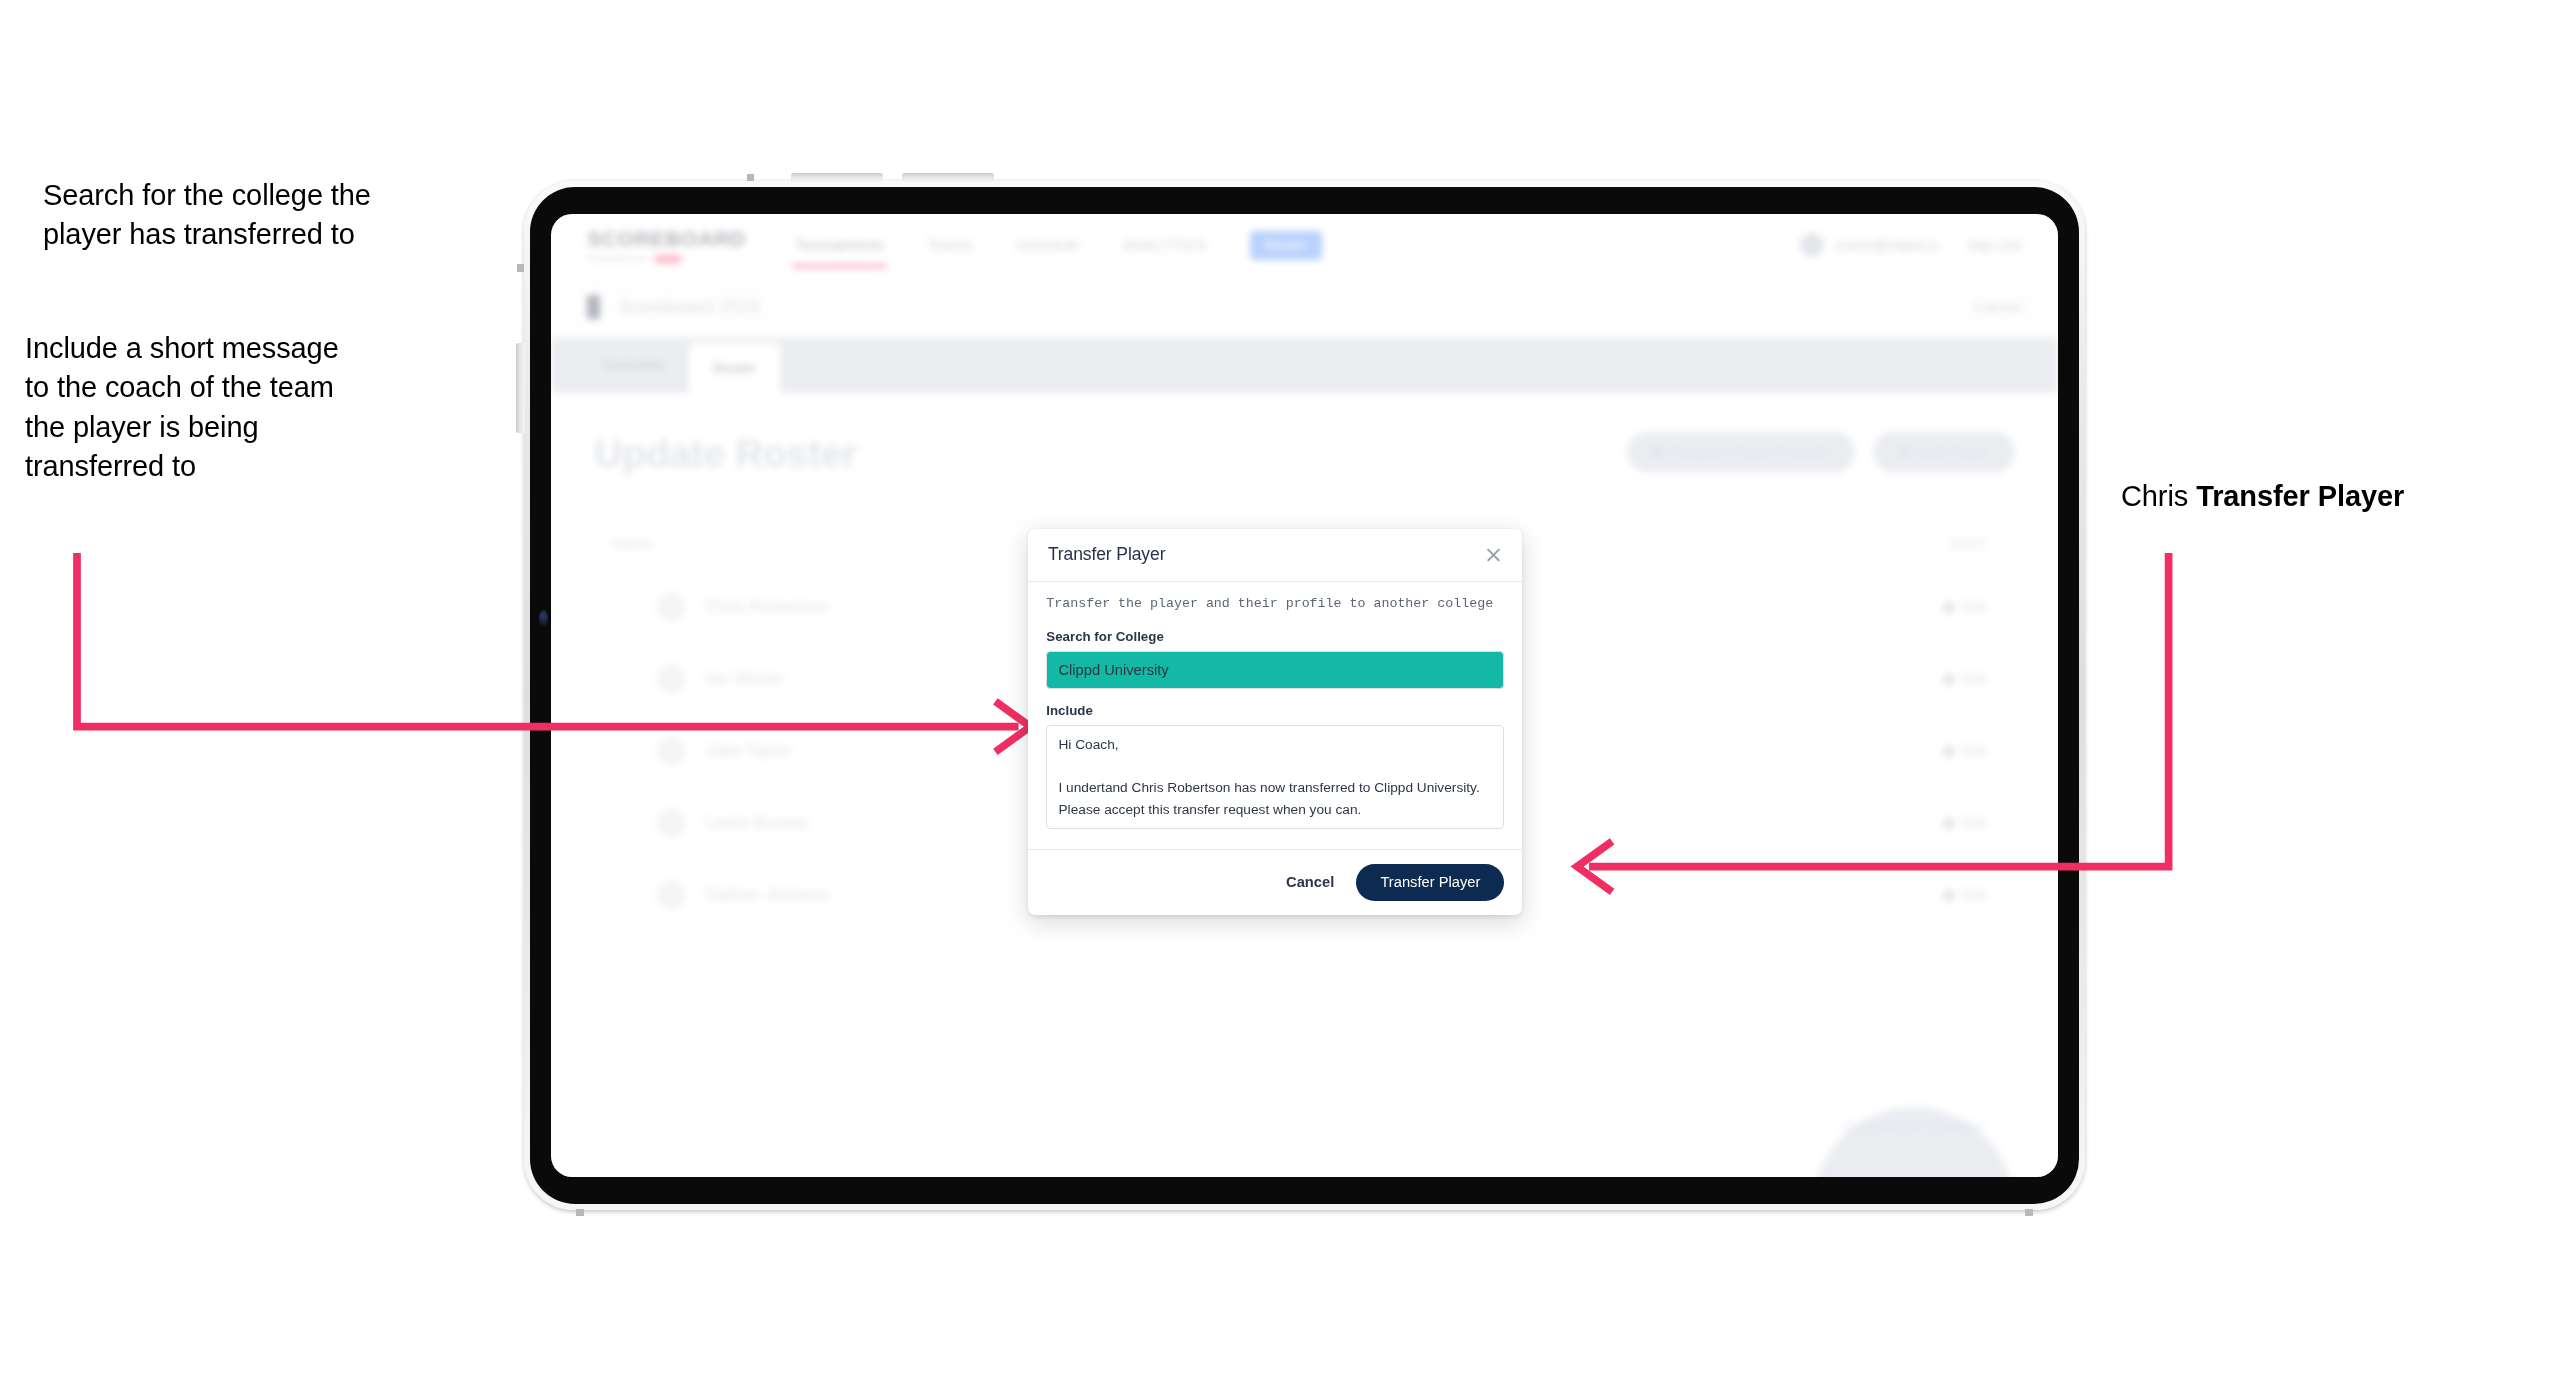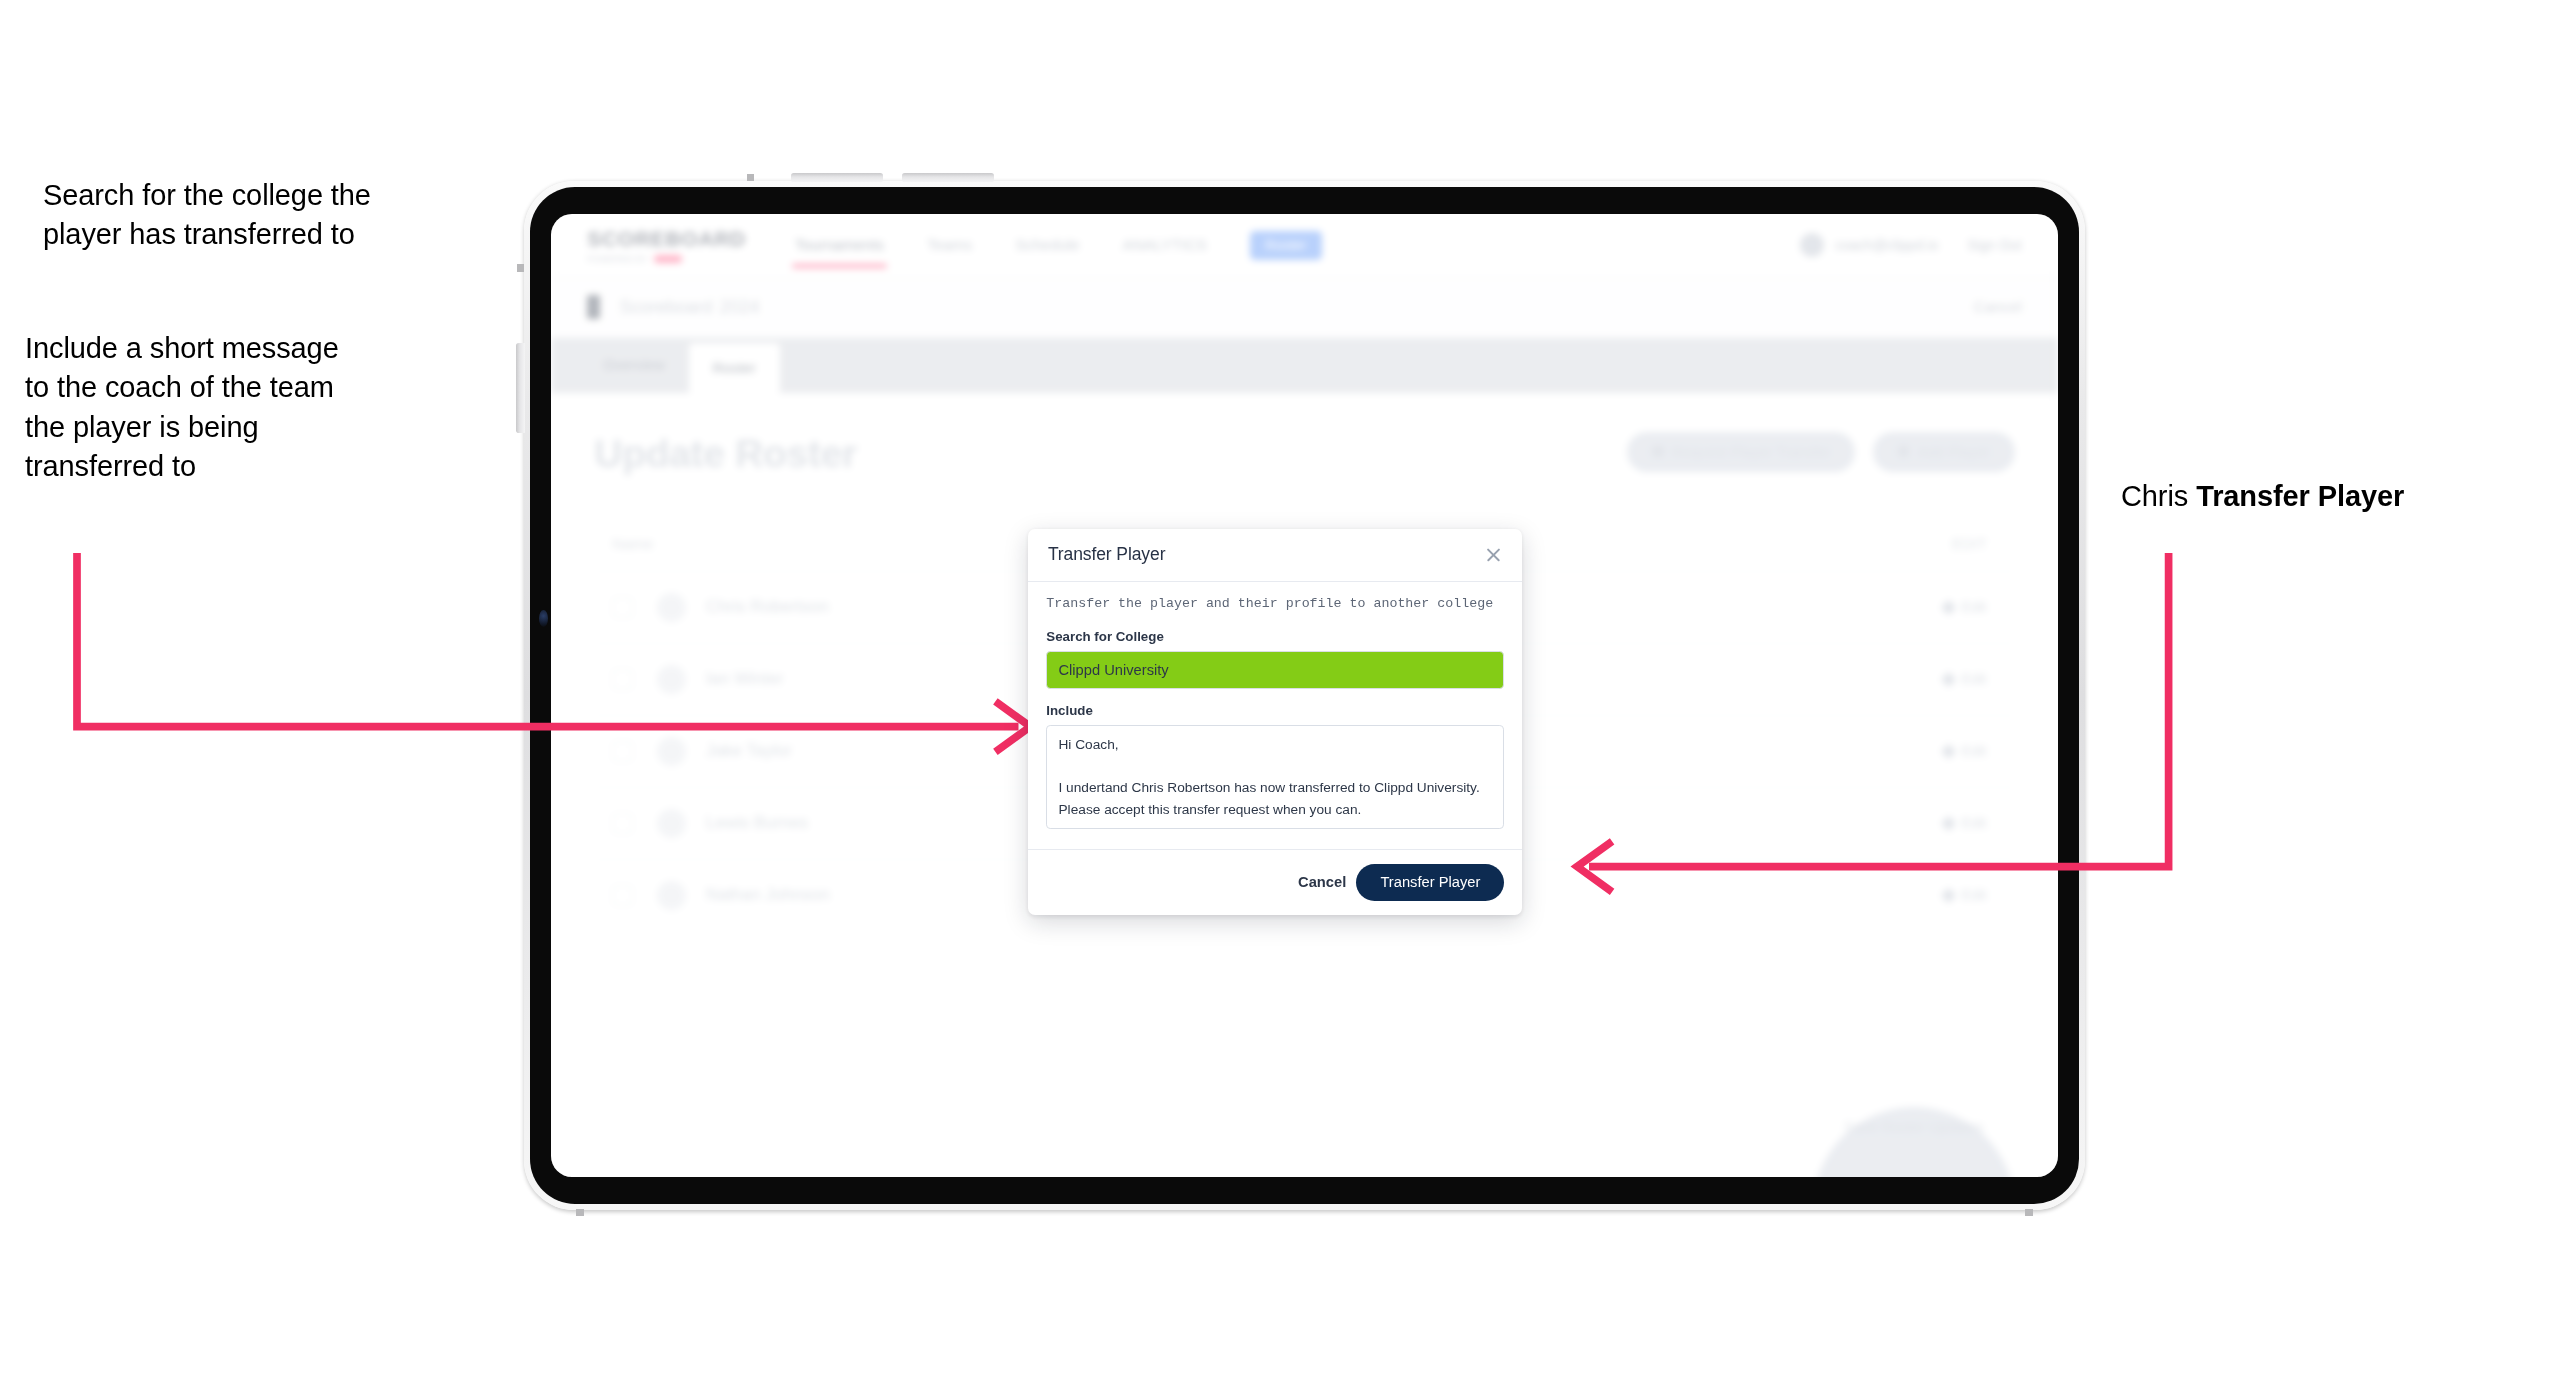--- a/index.html
+++ b/index.html
@@ -174,34 +174,34 @@
   }
   .m-close::before { transform: rotate(45deg); }
   .m-close::after  { transform: rotate(-45deg); }
 
   .m-body { padding: 14px 18px 18px 18px; }
   .m-sub { font-size: 13.3px; color:#5d6676; margin-bottom: 18px; font-family: Liberation Mono, monospace; }
   .m-label { font-size: 13.3px; color:#2c3648; font-weight: 600; margin-bottom: 7px; }
   .m-input {
     width: 100%; height: 38px; border: 0.7px solid #d9dee6; border-radius: 4.2px;
     font-size: 14.7px; color:#2d3748; padding: 0 11.2px;
-    font-family: "Liberation Sans", sans-serif; background:#84cc16;
+    font-family: "Liberation Sans", sans-serif; background:#14b8a6;
   }
   .m-textarea {
     width: 100%; height: 104px; border: 0.7px solid #d9dee6; border-radius: 4.2px;
     font-size: 13.7px; line-height: 1.58; color:#2d3748; padding: 8.4px 11.2px;
     font-family: "Liberation Sans", sans-serif; resize:none; background:#fff;
     overflow:hidden;
   }
   .m-gap { height: 14px; }
 
   .m-foot {
     border-top: 0.7px solid #e7eaf0;
     padding: 14px 18px;
-    display:flex; align-items:center; justify-content: flex-end; gap: 6px;
+    display:flex; align-items:center; justify-content: flex-end; gap: 18px;
   }
   .btn-cancel {
     font-size: 14.7px; color:#2c3648; font-weight: 600; background:none; border:none;
     cursor:pointer; font-family:"Liberation Sans", sans-serif; padding: 5.6px 4.2px;
   }
   .btn-primary {
     background: #0d2b51; color:#ffffff; border:none; cursor:pointer;
     font-size: 14.7px; font-weight: 500; border-radius: 699px;
     padding: 10.5px 24px; font-family:"Liberation Sans", sans-serif;
   }

